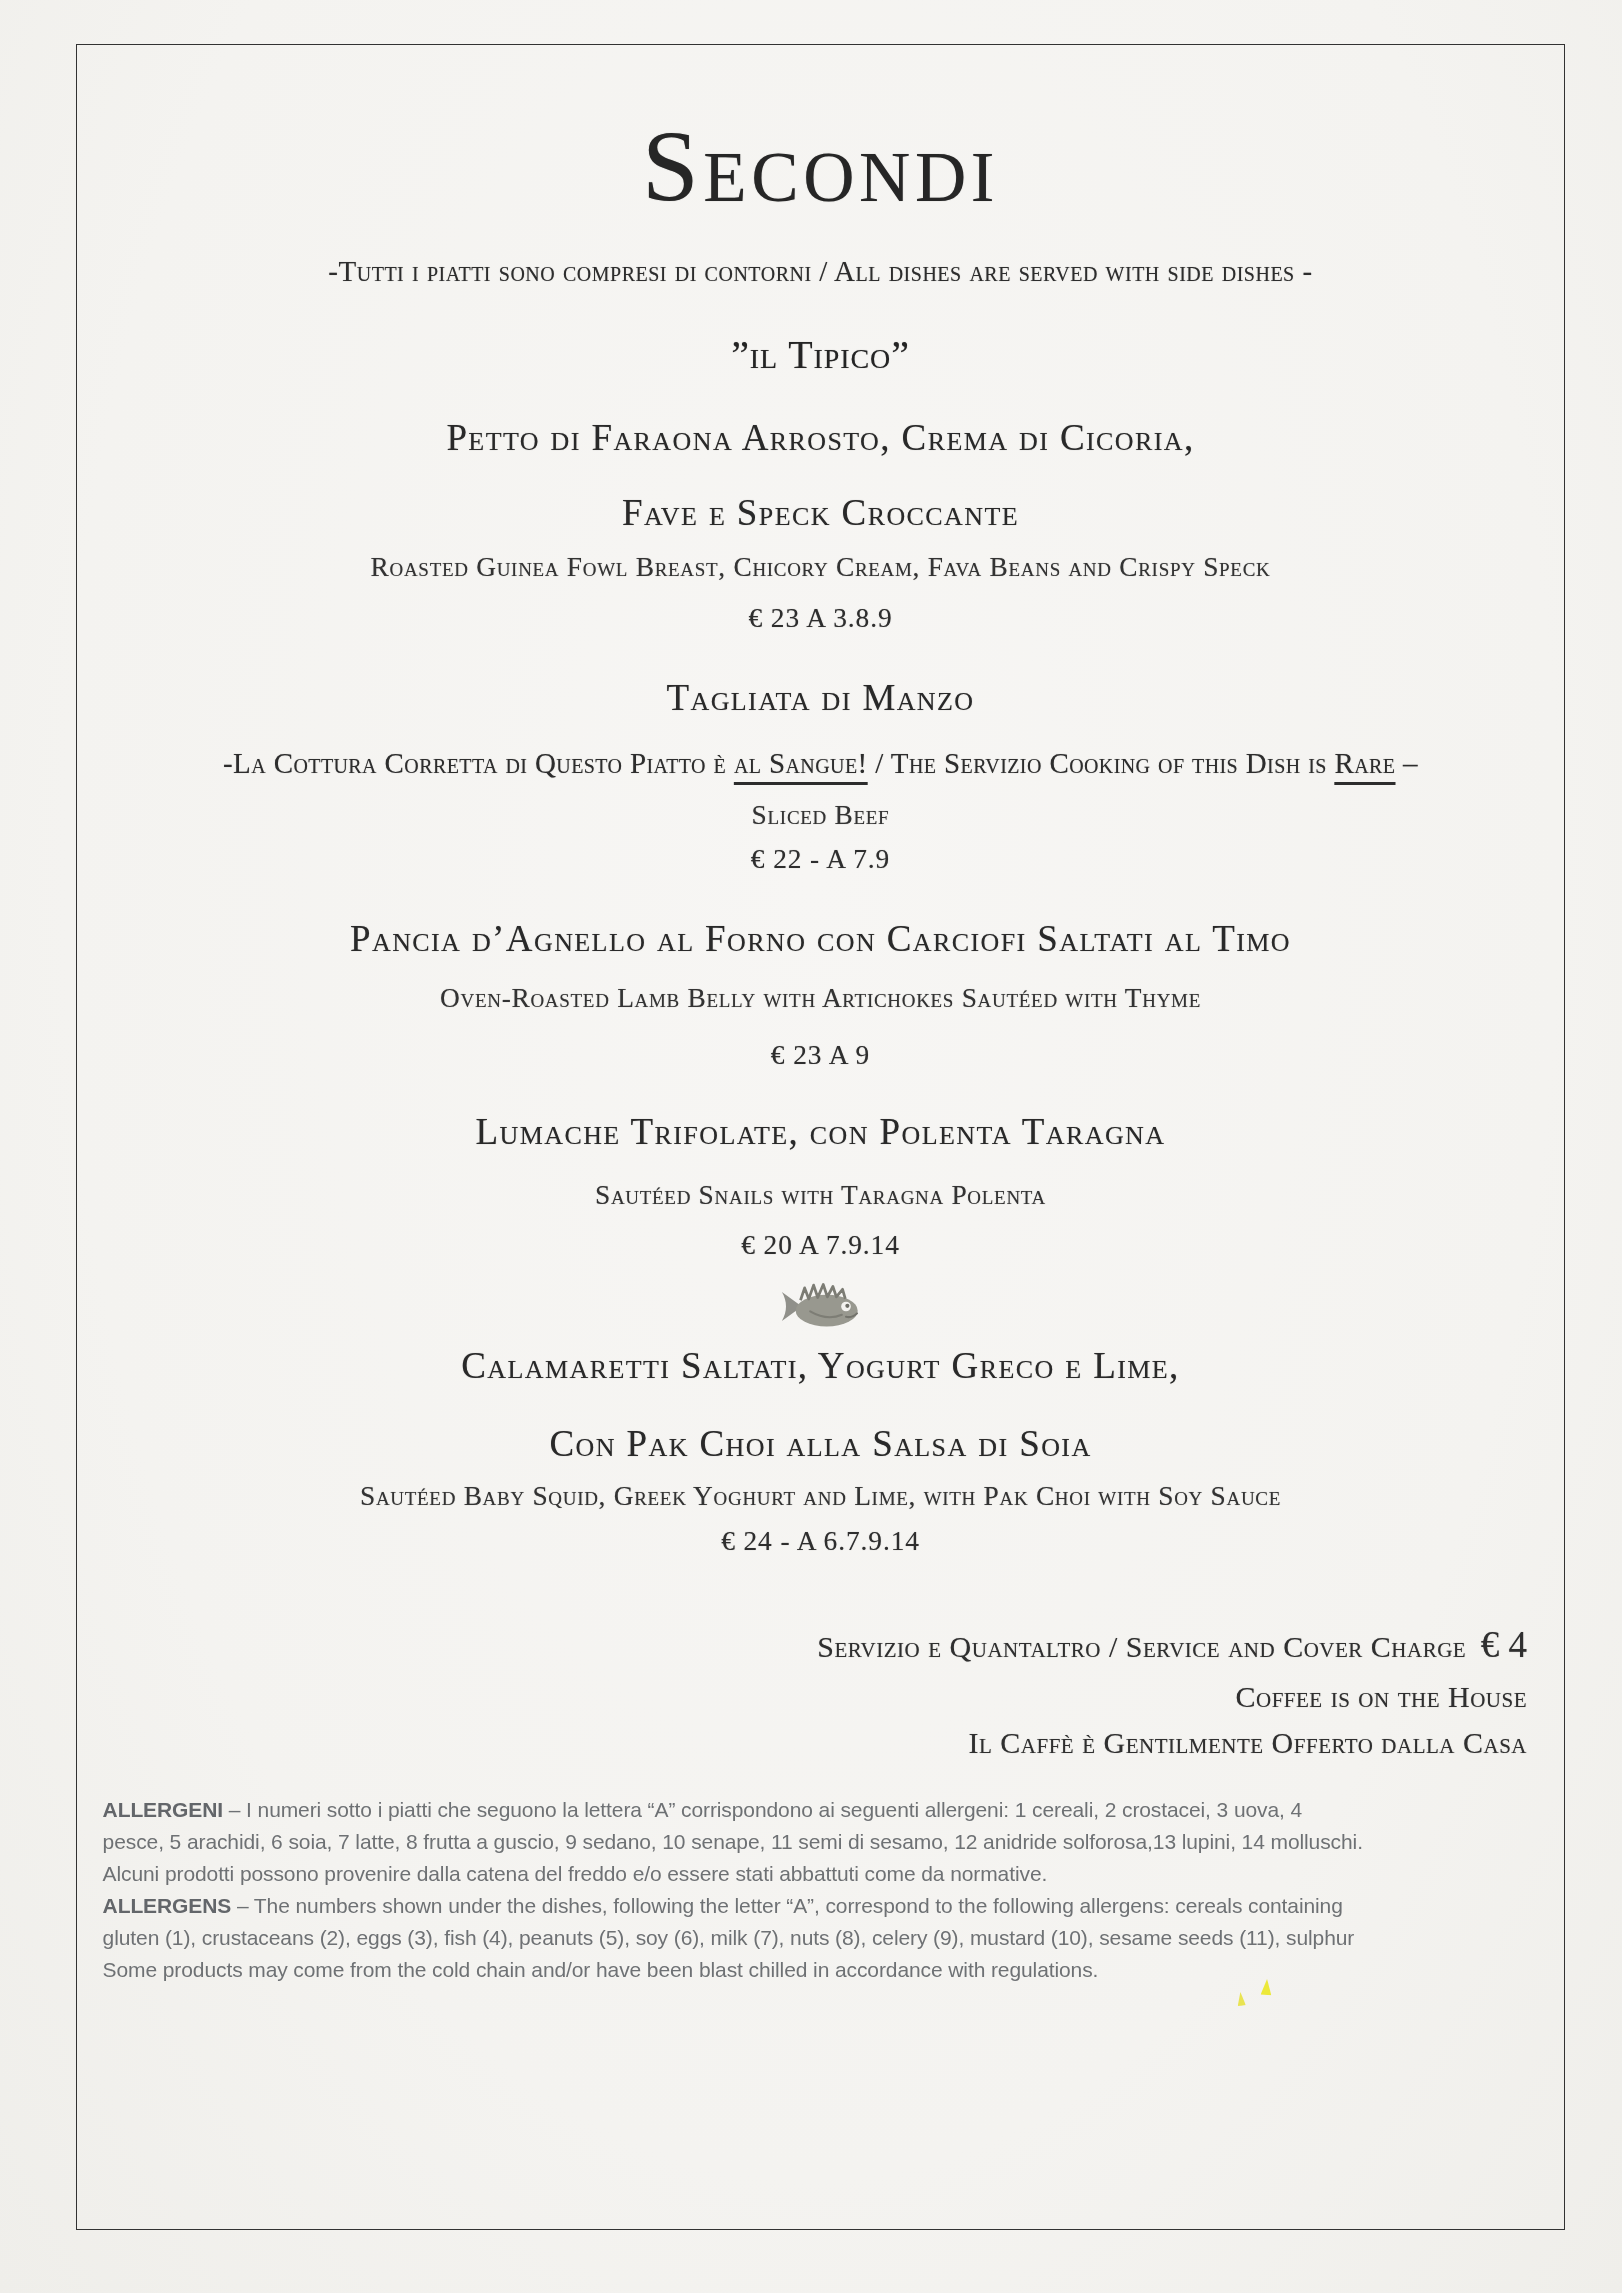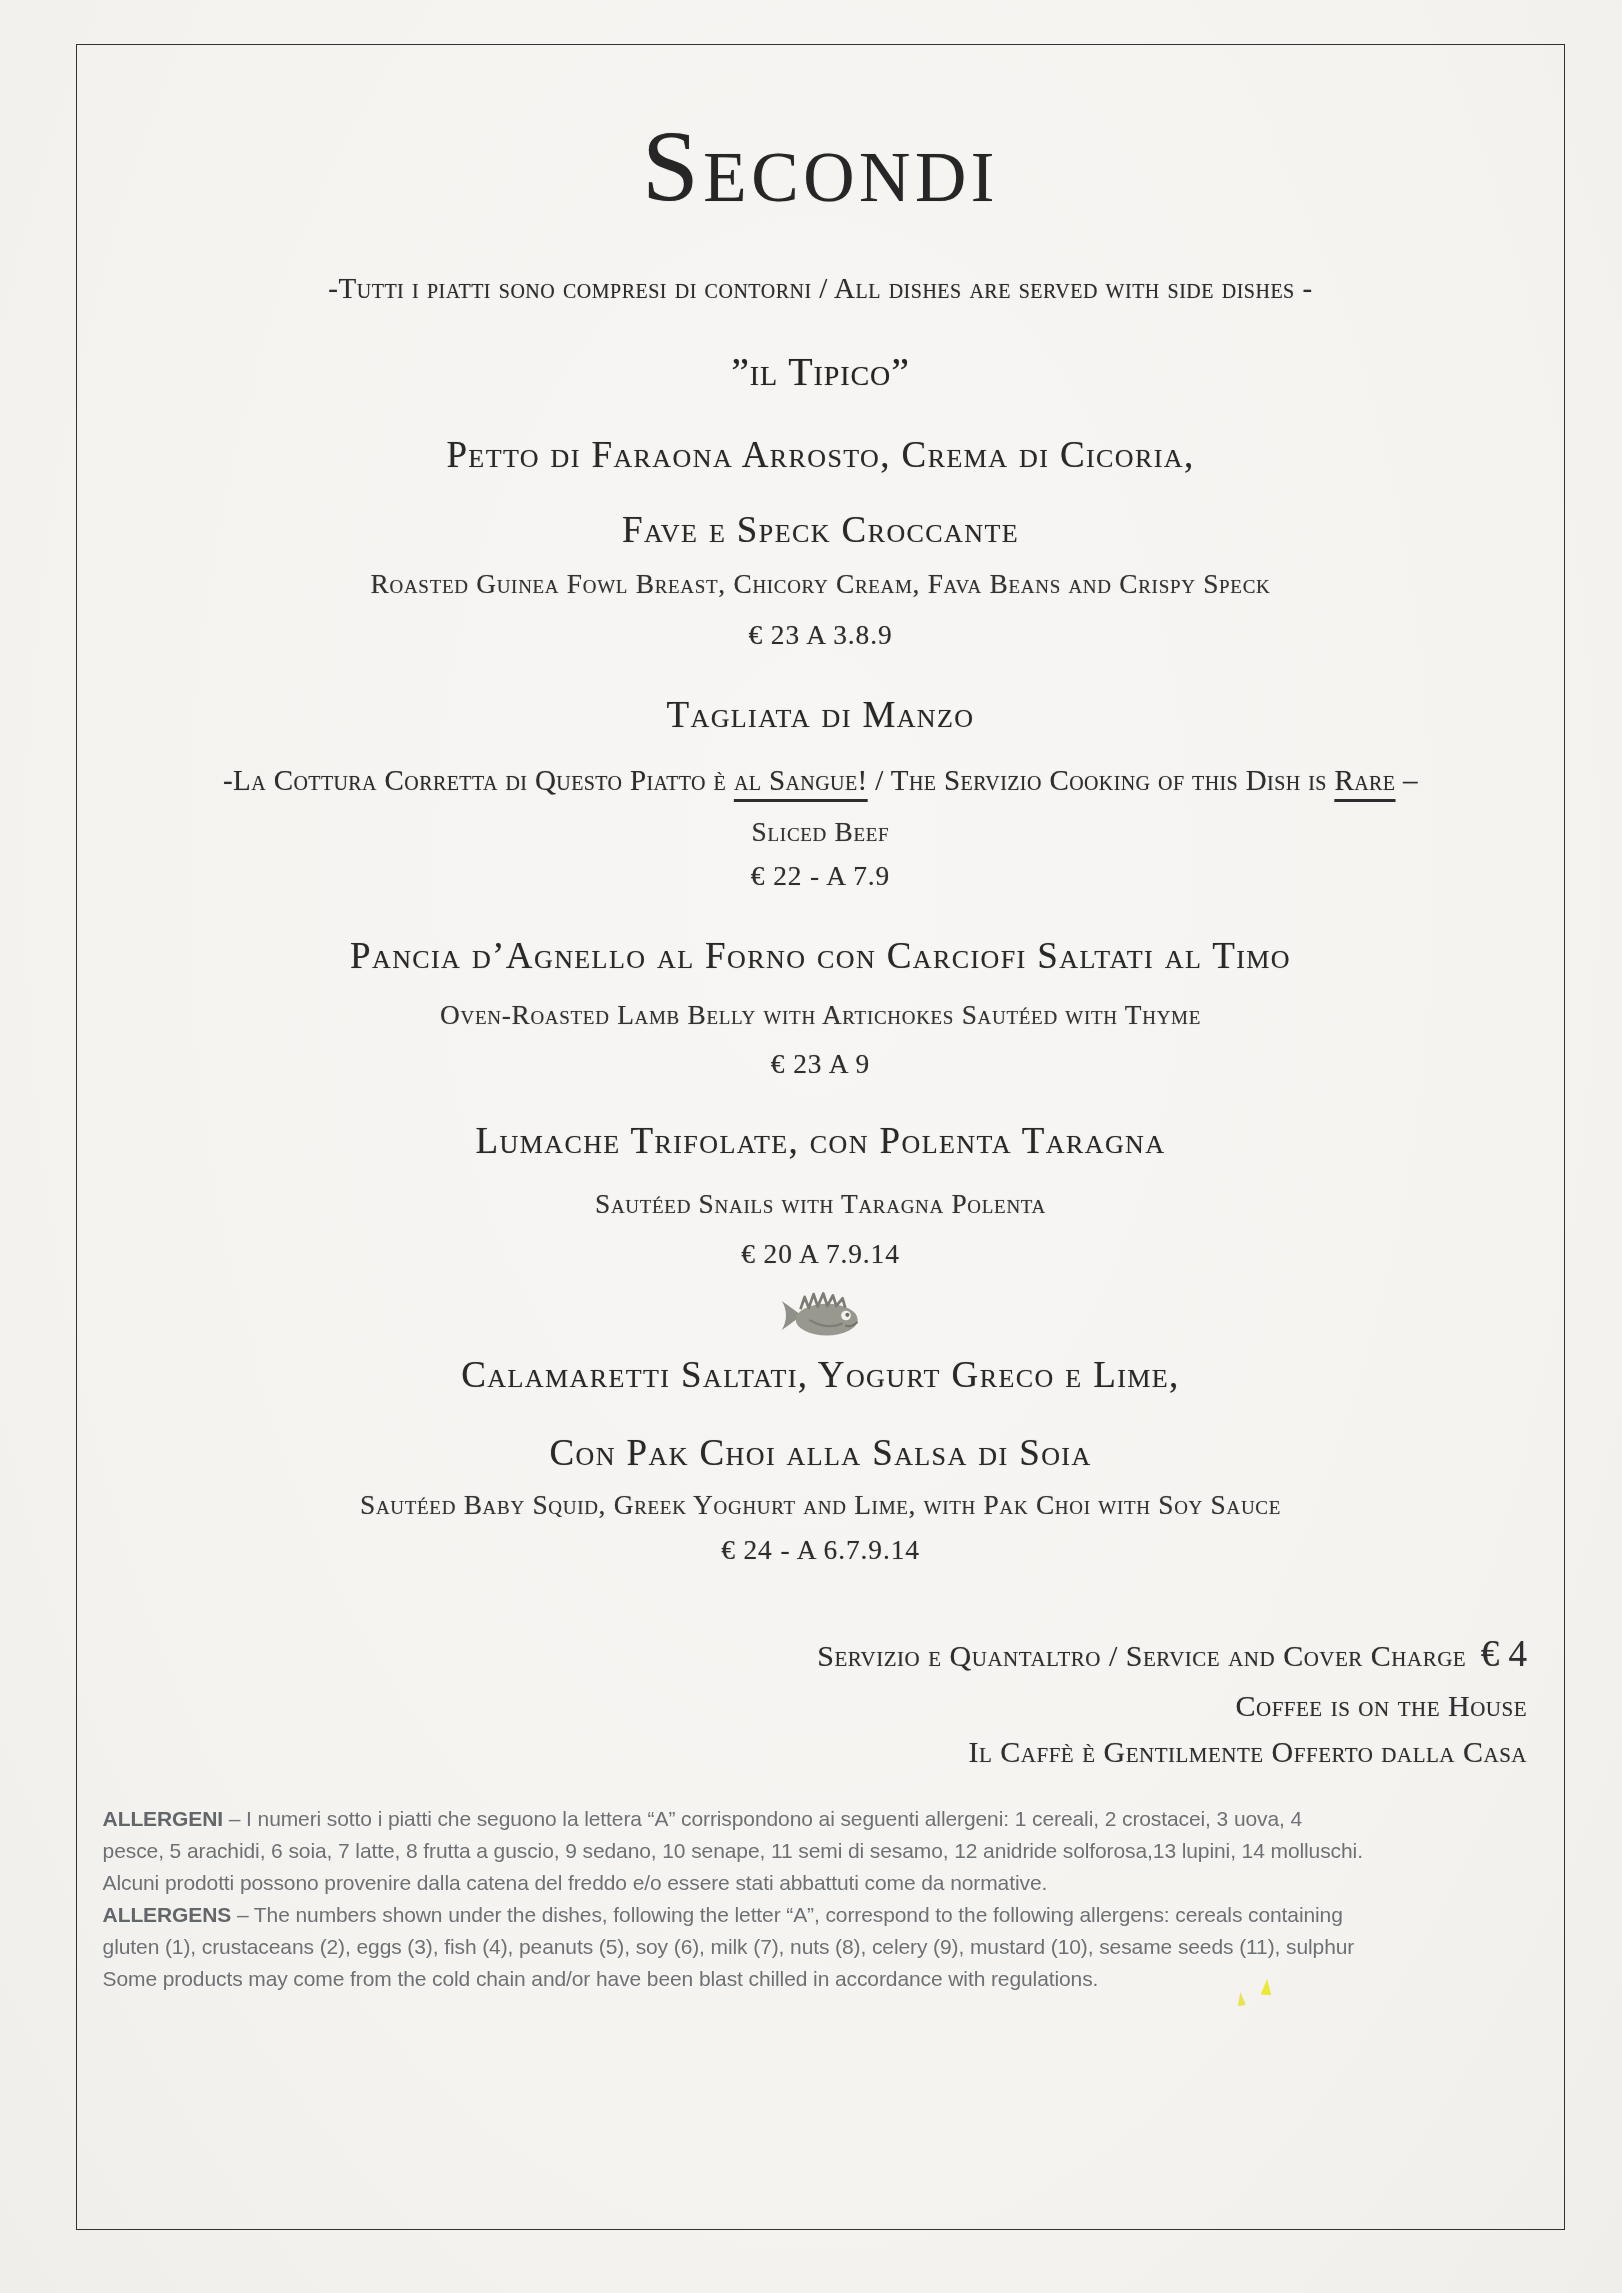--- a/index.html
+++ b/index.html
@@ -17,21 +17,21 @@
     border:1.8px solid #323232;box-sizing:border-box;
     padding-top:71px;
     text-align:center;
   }
   .sc{font-variant:small-caps;}
   .soft{text-shadow:0 0 0.9px rgba(45,45,45,.45);}
   .title{
     margin:0;font-size:102px;line-height:1;font-weight:normal;
     letter-spacing:4.6px;color:#262626;
   }
-  .menu-note{margin:53px 0 0;font-size:29px;line-height:1.2;letter-spacing:0.5px;}
+  .menu-note{margin:36px 0 0;font-size:29px;line-height:1.2;letter-spacing:0.5px;}
   .section-heading{margin:46px 0 0;font-size:40px;line-height:1;font-weight:normal;letter-spacing:0.9px;color:#242424;}
   .dish{margin:0;}
   .dish-name{margin:0;font-weight:normal;font-size:37px;line-height:1.25;letter-spacing:1.4px;color:#292929;}
   .mt-d1{margin-top:25.6px;} .mt-name{margin-top:40px;} .mt-name2{margin-top:29px;}
   .dish-desc{margin:14.6px 0 0;font-size:27.4px;line-height:1.2;letter-spacing:0.7px;color:#333;}
   .dish-price{margin:18.3px 0 0;font-size:27.4px;line-height:1.2;letter-spacing:0.9px;color:#2e2e2e;}
   .cook-note{margin:24px 0 0;font-size:29px;line-height:1.3;letter-spacing:0.4px;}
   .uline{text-decoration:underline;text-decoration-thickness:2.7px;text-underline-offset:9.1px;}
   .fish-wrap{margin:20px 0 0;height:51px;}
   .service{margin:58px 37px 0 0;text-align:right;font-size:30px;line-height:1.55;letter-spacing:0.5px;color:#2f2f2f;}
@@ -72,21 +72,21 @@
     <section class="dish">
       <h3 class="dish-name sc soft mt-name">Tagliata di Manzo</h3>
       <p class="cook-note sc soft"><span>-La Cottura Corretta di Questo Piatto è </span><span class="uline">al Sangue!</span><span> / The Servizio Cooking of this Dish is </span><span class="uline">Rare</span><span> –</span></p>
       <p class="dish-desc sc soft" style="margin-top:16.4px">Sliced Beef</p>
       <p class="dish-price soft" style="margin-top:11px">€ 22 - A 7.9</p>
     </section>
 
     <section class="dish">
       <h3 class="dish-name sc soft mt-name">Pancia d’Agnello al Forno con Carciofi Saltati al Timo</h3>
       <p class="dish-desc sc soft" style="margin-top:20px">Oven-Roasted Lamb Belly with Artichokes Sautéed with Thyme</p>
-      <p class="dish-price soft" style="margin-top:16px">€ 23 A 9</p>
+      <p class="dish-price soft" style="margin-top:24px">€ 23 A 9</p>
     </section>
 
     <section class="dish">
       <h3 class="dish-name sc soft" style="margin-top:37px">Lumache Trifolate, con Polenta Taragna</h3>
       <p class="dish-desc sc soft" style="margin-top:24px">Sautéed Snails with Taragna Polenta</p>
       <p class="dish-price soft" style="margin-top:16.4px">€ 20 A 7.9.14</p>
     </section>
 
     <div class="fish-wrap">
       <span>

